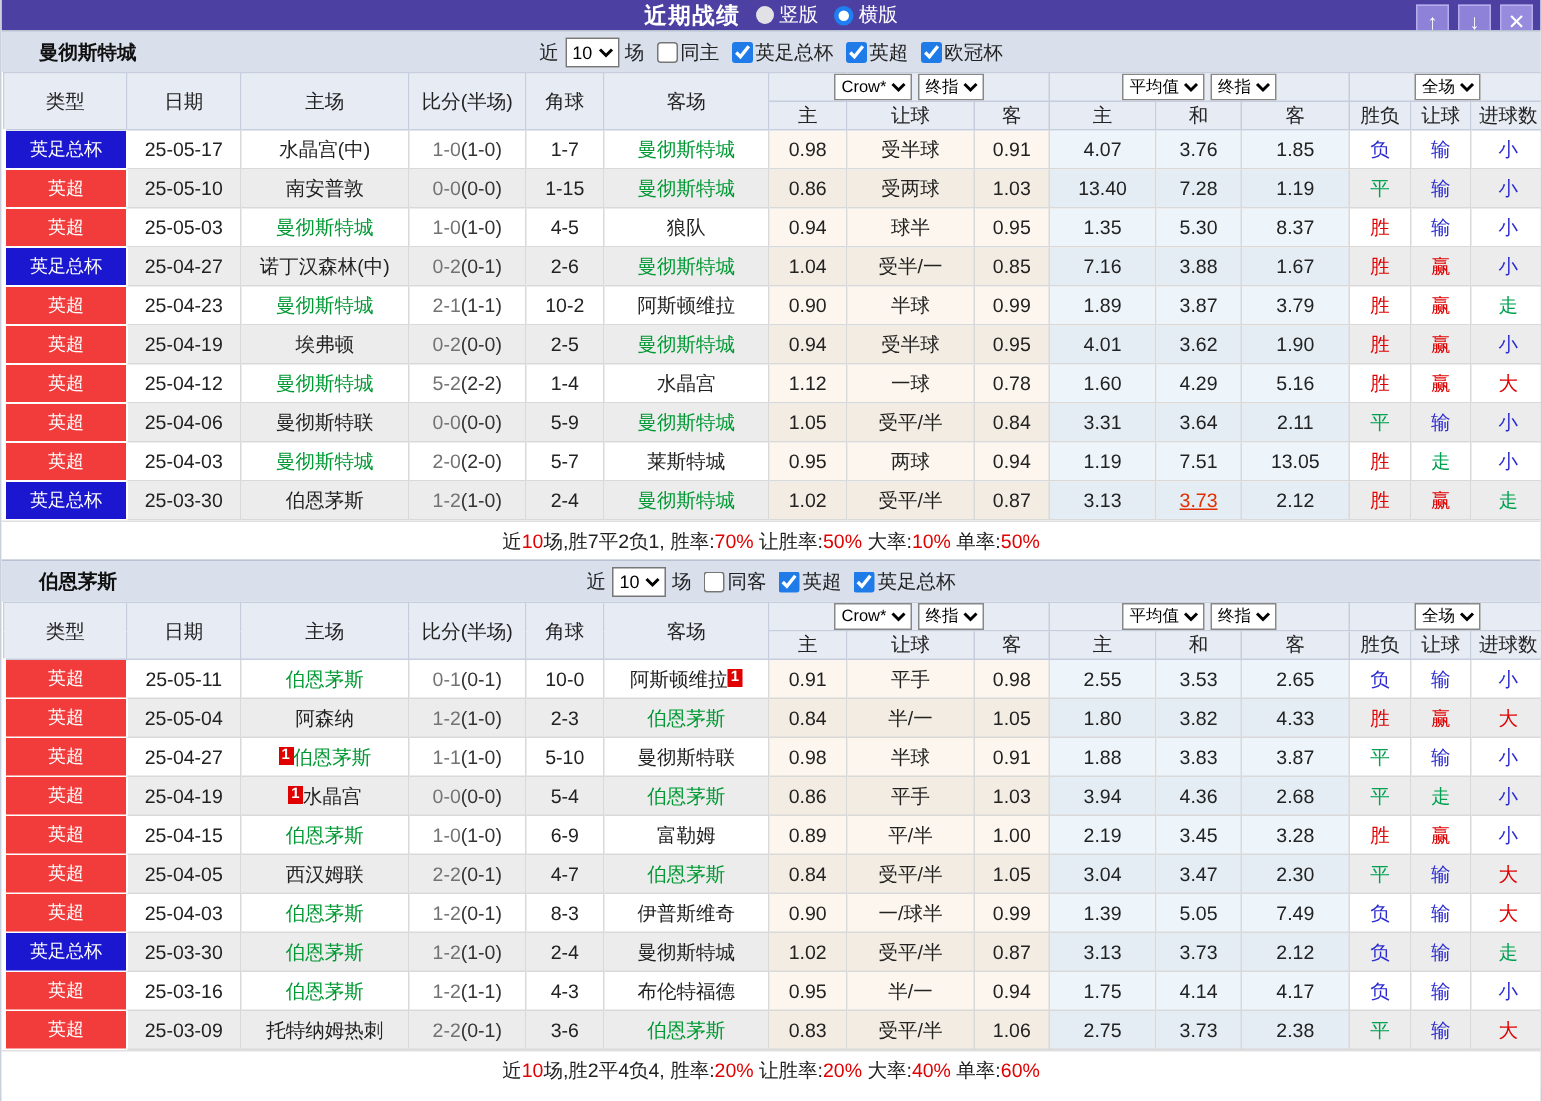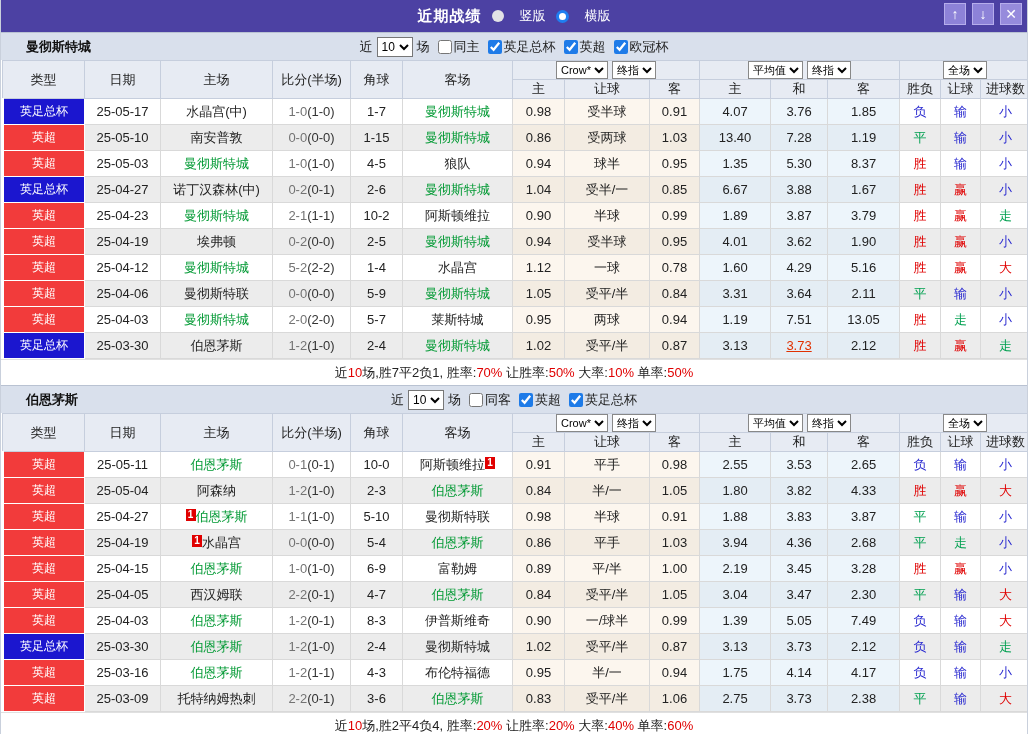--- a/index.html
+++ b/index.html
@@ -1,22 +1,22 @@
 <!DOCTYPE html>
 <html><head>
 <meta charset="utf-8">
 <style>
   html,body{margin:0;padding:0;}
   body{width:1028px;font-family:"Liberation Sans","DejaVu Sans",sans-serif;background:#fff;}
   .app{width:1028px;height:734px;overflow:hidden;box-sizing:border-box;border-left:1px solid #c9d0dc;border-right:1px solid #c9d0dc;}
 
   
-  .titlebar{height:32px;background:#4c41a3;position:relative;display:flex;align-items:center;justify-content:center;gap:10px;color:#fff;}
+  .titlebar{height:20px;background:#4c41a3;position:relative;display:flex;align-items:center;justify-content:center;gap:10px;color:#fff;}
   .title{font-weight:bold;font-size:15px;letter-spacing:1px;}
-  .radio-opt{display:flex;align-items:center;gap:16px;font-size:13px;cursor:pointer;}
+  .radio-opt{display:flex;align-items:center;gap:4px;font-size:13px;cursor:pointer;}
   .radio-disc{width:12px;height:12px;border-radius:50%;background:#e2e2e6;display:inline-block;}
   .radio-ring{width:13px;height:13px;border-radius:50%;background:#fff;border:3px solid #1f7ef0;box-sizing:border-box;display:inline-block;}
   .win-buttons{position:absolute;right:5px;top:3px;display:flex;gap:6px;}
   .win-btn{width:22px;height:22px;background:#8d82d8;border:1px solid #b6adec;color:#fff;font-size:14px;font-weight:bold;display:flex;align-items:center;justify-content:center;cursor:pointer;box-sizing:border-box;}
   .win-btn.close{background:#968bdc;}
 
   
   .section-bar{height:27px;background:#d9e0ec;position:relative;display:flex;align-items:center;justify-content:center;border-top:1px solid #b9c2d2;}
   .team-name{position:absolute;left:25px;font-weight:bold;font-size:13px;color:#111;}
   .filters{display:flex;align-items:center;font-size:13px;color:#222;}
@@ -205,21 +205,21 @@
         <tr class="even">
     <td class="col-type cup">英足总杯</td>
     <td>25-04-27</td>
     <td><span>诺丁汉森林(中)</span></td>
     <td><span class="score-ft">0-2</span><span class="score-ht">(0-1)</span></td>
     <td>2-6</td>
     <td><span class="self">曼彻斯特城</span></td>
     <td class="crow">1.04</td>
     <td class="crow">受半/一</td>
     <td class="crow">0.85</td>
-    <td class="avg">6.67</td>
+    <td class="avg">7.16</td>
     <td class="avg"><span>3.88</span></td>
     <td class="avg">1.67</td>
     <td><span class="red">胜</span></td>
     <td><span class="red">赢</span></td>
     <td><span class="blue">小</span></td>
   </tr>
         <tr>
     <td class="col-type league">英超</td>
     <td>25-04-23</td>
     <td><span class="self">曼彻斯特城</span></td>

